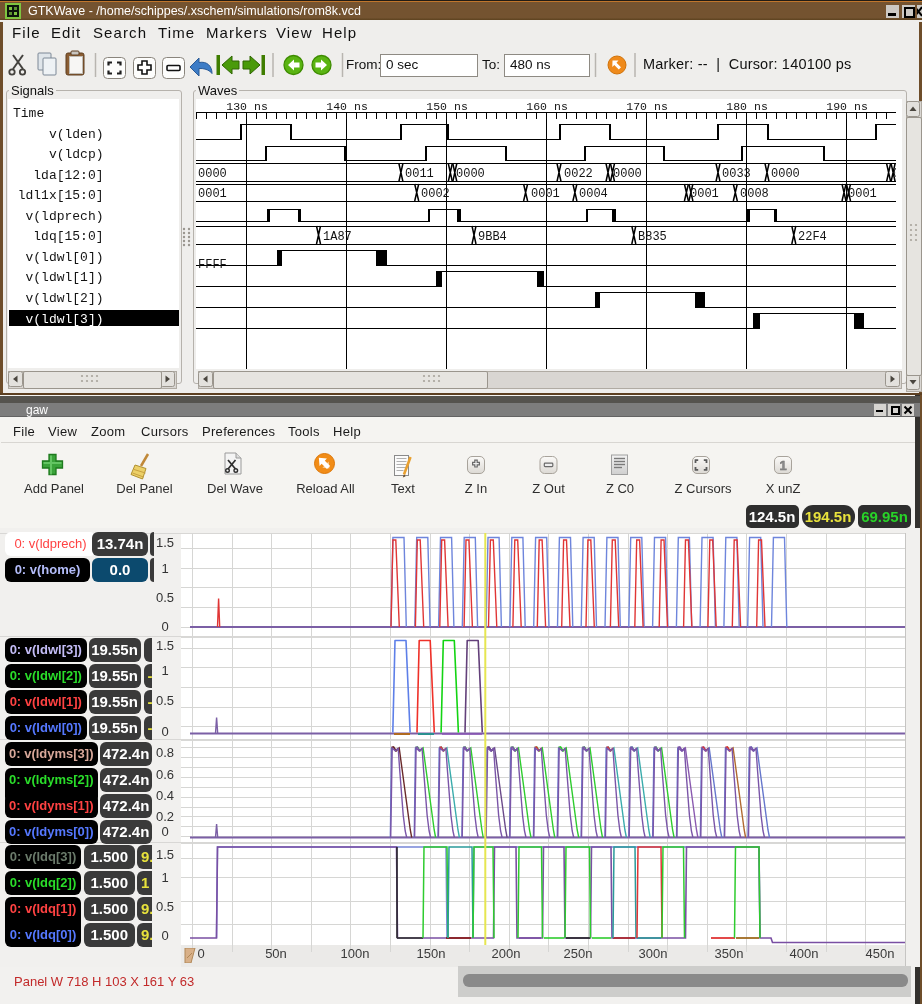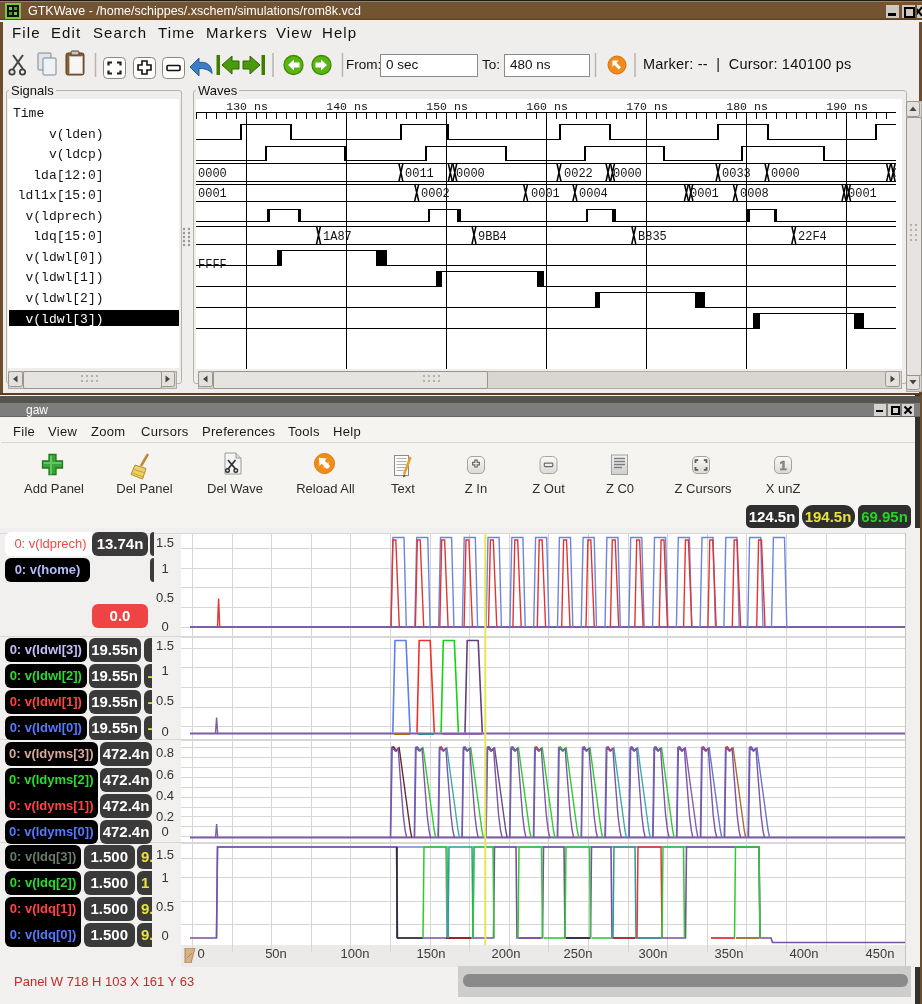--- a/index.html
+++ b/index.html
@@ -746,21 +746,21 @@
 <path d="M613,938 L614,847 H635 L636,938" fill="none" stroke="#2a9a9a" stroke-width="1.5"></path>
 <path d="M637,938 L638,847 H661 L662,938" fill="none" stroke="#e03535" stroke-width="1.5"></path>
 <path d="M662,938 L663,847 H683.5 L684.5,938" fill="none" stroke="#2ecc2e" stroke-width="1.5"></path>
 <path d="M734.5,938 L735.5,847 H759 L760,938" fill="none" stroke="#2ecc2e" stroke-width="1.5"></path>
 <line x1="485.3" y1="533" x2="485.3" y2="945" stroke="#e6e650" stroke-width="2"></line>
 </svg>
 <div class="abs" style="left:5px;top:532px;width:91px;height:23.5px;background:#ffffff;border-radius:6px;color:#ff4242;font-size:13px;font-weight:normal;text-align:center;line-height:23.5px;">0: v(ldprech)</div>
 <div class="abs" style="left:92px;top:532px;width:56px;height:23.5px;background:#3a3a3a;border-radius:6px;color:#fff;font-size:15px;font-weight:bold;text-align:center;line-height:23.5px;">13.74n</div>
 <div class="abs" style="left:149.5px;top:532px;width:4px;height:23.5px;background:#3a3a3a;border-radius:6px 0 0 6px;color:;font-size:15px;font-weight:bold;line-height:23.5px;overflow:hidden;box-sizing:border-box;padding-left:4px;"></div>
 <div class="abs" style="left:5px;top:558px;width:85px;height:23.5px;background:#000;border-radius:6px;color:#b4bdfa;font-size:13px;font-weight:bold;text-align:center;line-height:23.5px;">0: v(home)</div>
-<div class="abs" style="left:92px;top:558px;width:56px;height:23.5px;background:#ef4444;border-radius:6px;color:#fff;font-size:15px;font-weight:bold;text-align:center;line-height:23.5px;margin-top:46px;">0.0</div>
+<div class="abs" style="left:92px;top:558px;width:56px;height:23.5px;background:#0c4a6e;border-radius:6px;color:#fff;font-size:15px;font-weight:bold;text-align:center;line-height:23.5px;">0.0</div>
 <div class="abs" style="left:149.5px;top:558px;width:4px;height:23.5px;background:#3a3a3a;border-radius:6px 0 0 6px;color:;font-size:15px;font-weight:bold;line-height:23.5px;overflow:hidden;box-sizing:border-box;padding-left:4px;"></div>
 <div class="abs" style="left:5px;top:638px;width:81.5px;height:23.5px;background:#000;border-radius:6px;color:#c4bdf7;font-size:13px;font-weight:bold;text-align:center;line-height:23.5px;">0: v(ldwl[3])</div>
 <div class="abs" style="left:88.5px;top:638px;width:52px;height:23.5px;background:#3a3a3a;border-radius:6px;color:#fff;font-size:15px;font-weight:bold;text-align:center;line-height:23.5px;">19.55n</div>
 <div class="abs" style="left:143.5px;top:638px;width:8.5px;height:23.5px;background:#3a3a3a;border-radius:6px 0 0 6px;color:#e8e23c;font-size:15px;font-weight:bold;line-height:23.5px;overflow:hidden;box-sizing:border-box;padding-left:4px;"></div>
 <div class="abs" style="left:5px;top:664px;width:81.5px;height:23.5px;background:#000;border-radius:6px;color:#2add2a;font-size:13px;font-weight:bold;text-align:center;line-height:23.5px;">0: v(ldwl[2])</div>
 <div class="abs" style="left:88.5px;top:664px;width:52px;height:23.5px;background:#3a3a3a;border-radius:6px;color:#fff;font-size:15px;font-weight:bold;text-align:center;line-height:23.5px;">19.55n</div>
 <div class="abs" style="left:143.5px;top:664px;width:8.5px;height:23.5px;background:#3a3a3a;border-radius:6px 0 0 6px;color:#e8e23c;font-size:15px;font-weight:bold;line-height:23.5px;overflow:hidden;box-sizing:border-box;padding-left:4px;">-</div>
 <div class="abs" style="left:5px;top:690px;width:81.5px;height:23.5px;background:#000;border-radius:6px;color:#ff4242;font-size:13px;font-weight:bold;text-align:center;line-height:23.5px;">0: v(ldwl[1])</div>
 <div class="abs" style="left:88.5px;top:690px;width:52px;height:23.5px;background:#3a3a3a;border-radius:6px;color:#fff;font-size:15px;font-weight:bold;text-align:center;line-height:23.5px;">19.55n</div>
 <div class="abs" style="left:143.5px;top:690px;width:8.5px;height:23.5px;background:#3a3a3a;border-radius:6px 0 0 6px;color:#e8e23c;font-size:15px;font-weight:bold;line-height:23.5px;overflow:hidden;box-sizing:border-box;padding-left:4px;">-</div>

